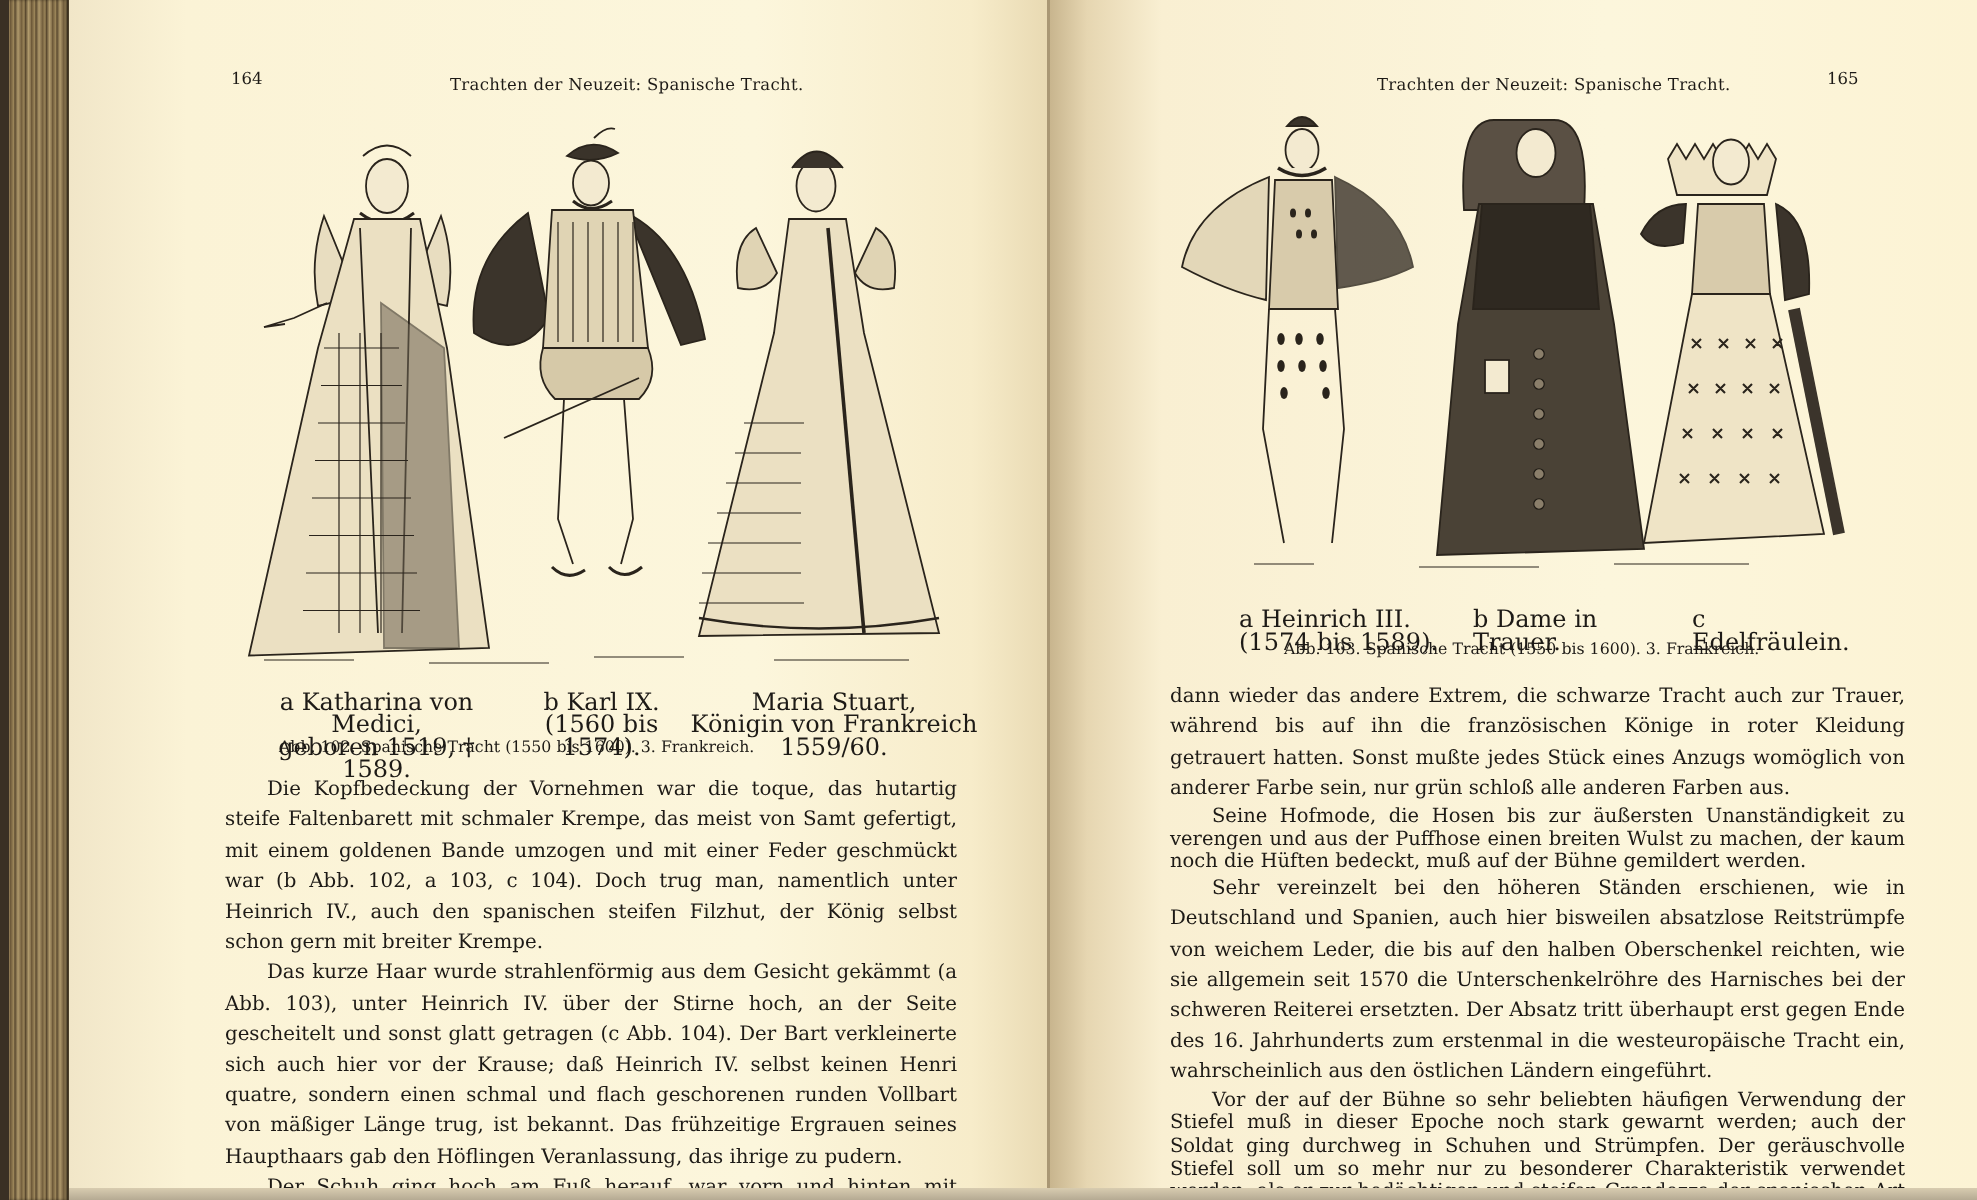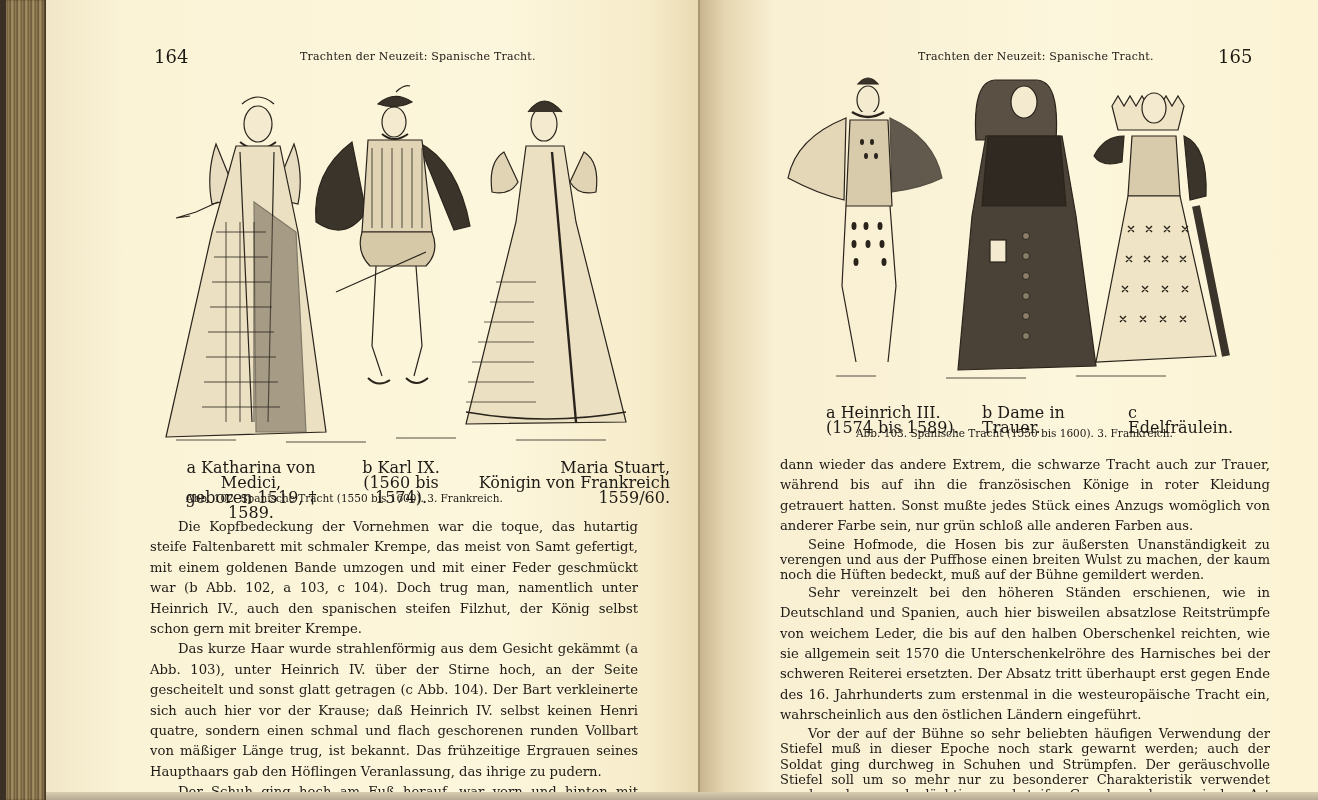--- a/index.html
+++ b/index.html
@@ -28,21 +28,21 @@
     left:700px; width:618px;
     background: linear-gradient(90deg,#c8b58e 0%,#e6d6b1 4%,#f9efd2 12%,#fcf6dc 60%,#fcf3d4 100%);
   }
   .gutter {
     position:absolute; left:698px; top:0; width:3px; height:800px; background:#8e7b5a; opacity:.7;
   }
   .bottom-shadow {
     position:absolute; left:46px; top:792px; width:1272px; height:8px;
     background:linear-gradient(180deg,#d8ccb0,#b5aa93);
   }
-  .page-num { position:absolute; top:46px; font-size:18px; }
+  .page-num { position:absolute; top:46px; font-size:11px; }
   .running-head { position:absolute; top:50px; font-size:11px; letter-spacing:.2px; }
   .figure { position:absolute; }
   .caption { position:absolute; font-size:16px; text-align:center; line-height:15px; }
   .fig-title { position:absolute; font-size:10.5px; text-align:left; }
   .body-text {
     position:absolute; font-size:13.2px; line-height:20.4px; text-align:justify;
     font-family:"DejaVu Serif", serif;
   }
   .body-text p { margin:0; text-indent:28px; }
   .body-text p.noindent { text-indent:0; }
@@ -108,21 +108,21 @@
   </div>
 
   <div class="caption" style="left:120px; top:460px; width:170px;">
     <div>a Katharina von Medici,</div>
     <div>geboren 1519, † 1589.</div>
   </div>
   <div class="caption" style="left:300px; top:460px; width:110px;">
     <div>b Karl IX.</div>
     <div>(1560 bis 1574).</div>
   </div>
-  <div class="caption" style="left:424px; top:460px; width:200px;text-align:right;">
+  <div class="caption" style="left:410px; top:460px; width:200px;">
     <div>Maria Stuart,</div>
     <div>Königin von Frankreich 1559/60.</div>
   </div>
   <div class="fig-title" style="left:140px; top:492px; width:420px;">Abb. 102.  Spanische Tracht (1550 bis 1600).  3. Frankreich.</div>
 
   <div class="body-text" style="left:104px; top:517px; width:488px;">
     <p>Die Kopfbedeckung der Vornehmen war die toque, das hutartig steife Faltenbarett mit schmaler Krempe, das meist von Samt gefertigt, mit einem goldenen Bande umzogen und mit einer Feder geschmückt war (b Abb. 102, a 103, c 104). Doch trug man, namentlich unter Heinrich IV., auch den spanischen steifen Filzhut, der König selbst schon gern mit breiter Krempe.</p>
     <p>Das kurze Haar wurde strahlenförmig aus dem Gesicht gekämmt (a Abb. 103), unter Heinrich IV. über der Stirne hoch, an der Seite gescheitelt und sonst glatt getragen (c Abb. 104). Der Bart verkleinerte sich auch hier vor der Krause; daß Heinrich IV. selbst keinen Henri quatre, sondern einen schmal und flach geschorenen runden Vollbart von mäßiger Länge trug, ist bekannt. Das frühzeitige Ergrauen seines Haupthaars gab den Höflingen Veranlassung, das ihrige zu pudern.</p>
     <p>Der Schuh ging hoch am Fuß herauf, war vorn und hinten mit Zacken oder Bogen versehen (b Abb. 102), auch anliegend und spitz. Seit Heinrich III. hatte er eine Rosette auf dem Spann (c Abb. 104). Das Volk trug braune und schwarze Lederschuhe, der Hof seidene, bisweilen von weißer Farbe. Heinrich III. mit seinen Mignons bevorzugte überhaupt helle Farben, wie weiß, rosa, blaßgrün und hellblau, gelegentlich</p>
   </div>

